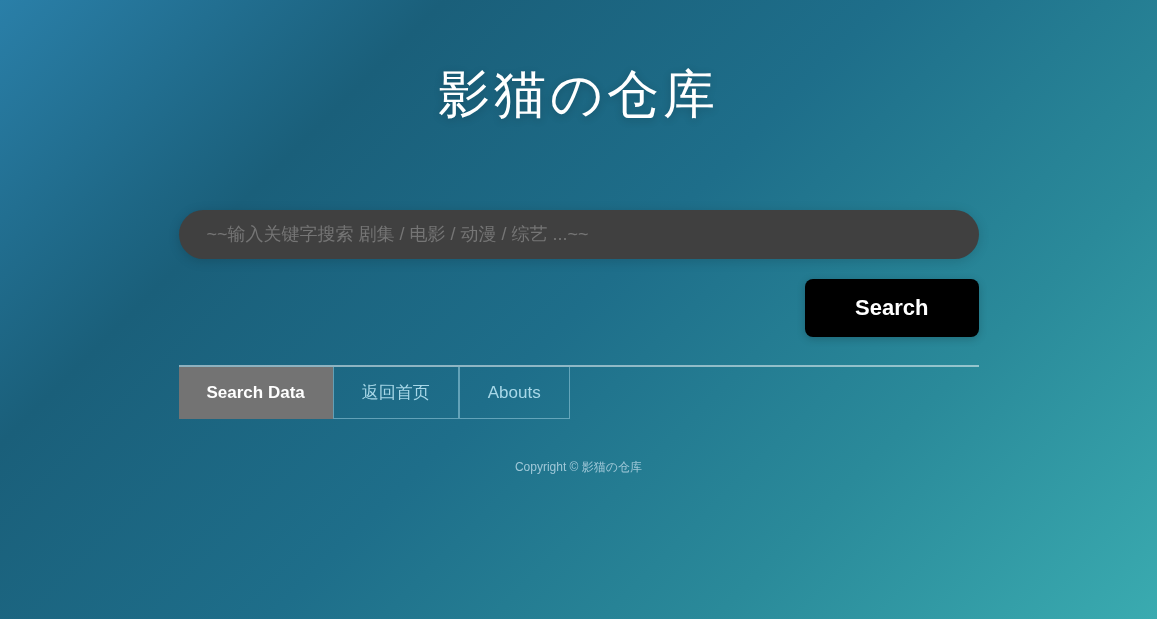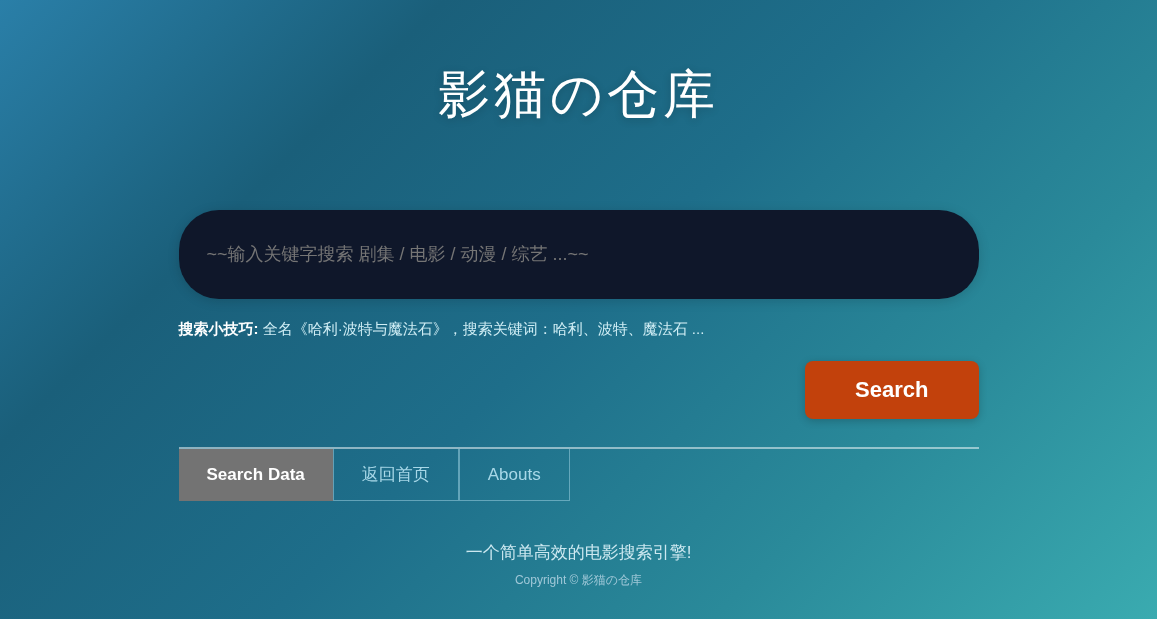--- a/index.html
+++ b/index.html
@@ -31,23 +31,23 @@
     .search-container {
       width: 800px;
       margin-top: 80px;
       display: flex;
       flex-direction: column;
       align-items: flex-start;
     }
 
     .search-input-wrapper {
       width: 100%;
-      background: #0f172a;
+      background: #404040;
       border-radius: 40px;
-      padding: 20px 8px;
+      padding: 0 8px;
       box-shadow: 0 2px 12px rgba(0,0,0,0.15);
     }
 
     .search-input {
       width: 100%;
       border: none;
       outline: none;
       font-size: 18px;
       color: #999;
       padding: 14px 20px;
@@ -69,21 +69,21 @@
     }
 
     .search-button-row {
       width: 100%;
       display: flex;
       justify-content: flex-end;
       margin-top: 20px;
     }
 
     .search-button {
-      background: #c2410c;
+      background: #000000;
       color: white;
       border: none;
       border-radius: 8px;
       padding: 16px 50px;
       font-size: 22px;
       font-weight: bold;
       cursor: pointer;
       font-family: "Microsoft YaHei", sans-serif;
       box-shadow: 0 2px 8px rgba(0,0,0,0.2);
       transition: background 0.2s;
@@ -151,36 +151,31 @@
 <body>
 
 <h1 class="page-title">影猫の仓库</h1>
 
 <div class="search-container">
 
   <div class="search-input-wrapper">
     <input class="search-input" type="text" placeholder="~~输入关键字搜索 剧集 / 电影 / 动漫 / 综艺 ...~~" style="">
   </div>
 
-  <div class="search-tip">
-    <span class="tip-label">搜索小技巧:</span>
-    <span>全名《哈利·波特与魔法石》，搜索关键词：哈利、波特、魔法石 ...</span>
-  </div>
 
   <div class="search-button-row">
     <button class="search-button">Search</button>
   </div>
 
   <div class="tabs-divider-wrapper">
     <div class="tabs-divider-top"></div>
     <div class="tabs-row">
       <button class="tab-item active">Search Data</button>
       <button class="tab-item inactive">返回首页</button>
       <button class="tab-item inactive">Abouts</button>
     </div>
   </div>
 
 </div>
 
 <div class="footer-section">
-  <div class="footer-tagline">一个简单高效的电影搜索引擎!</div>
   <div class="footer-copyright">Copyright © 影猫の仓库</div>
 </div>
 
 </body></html>

